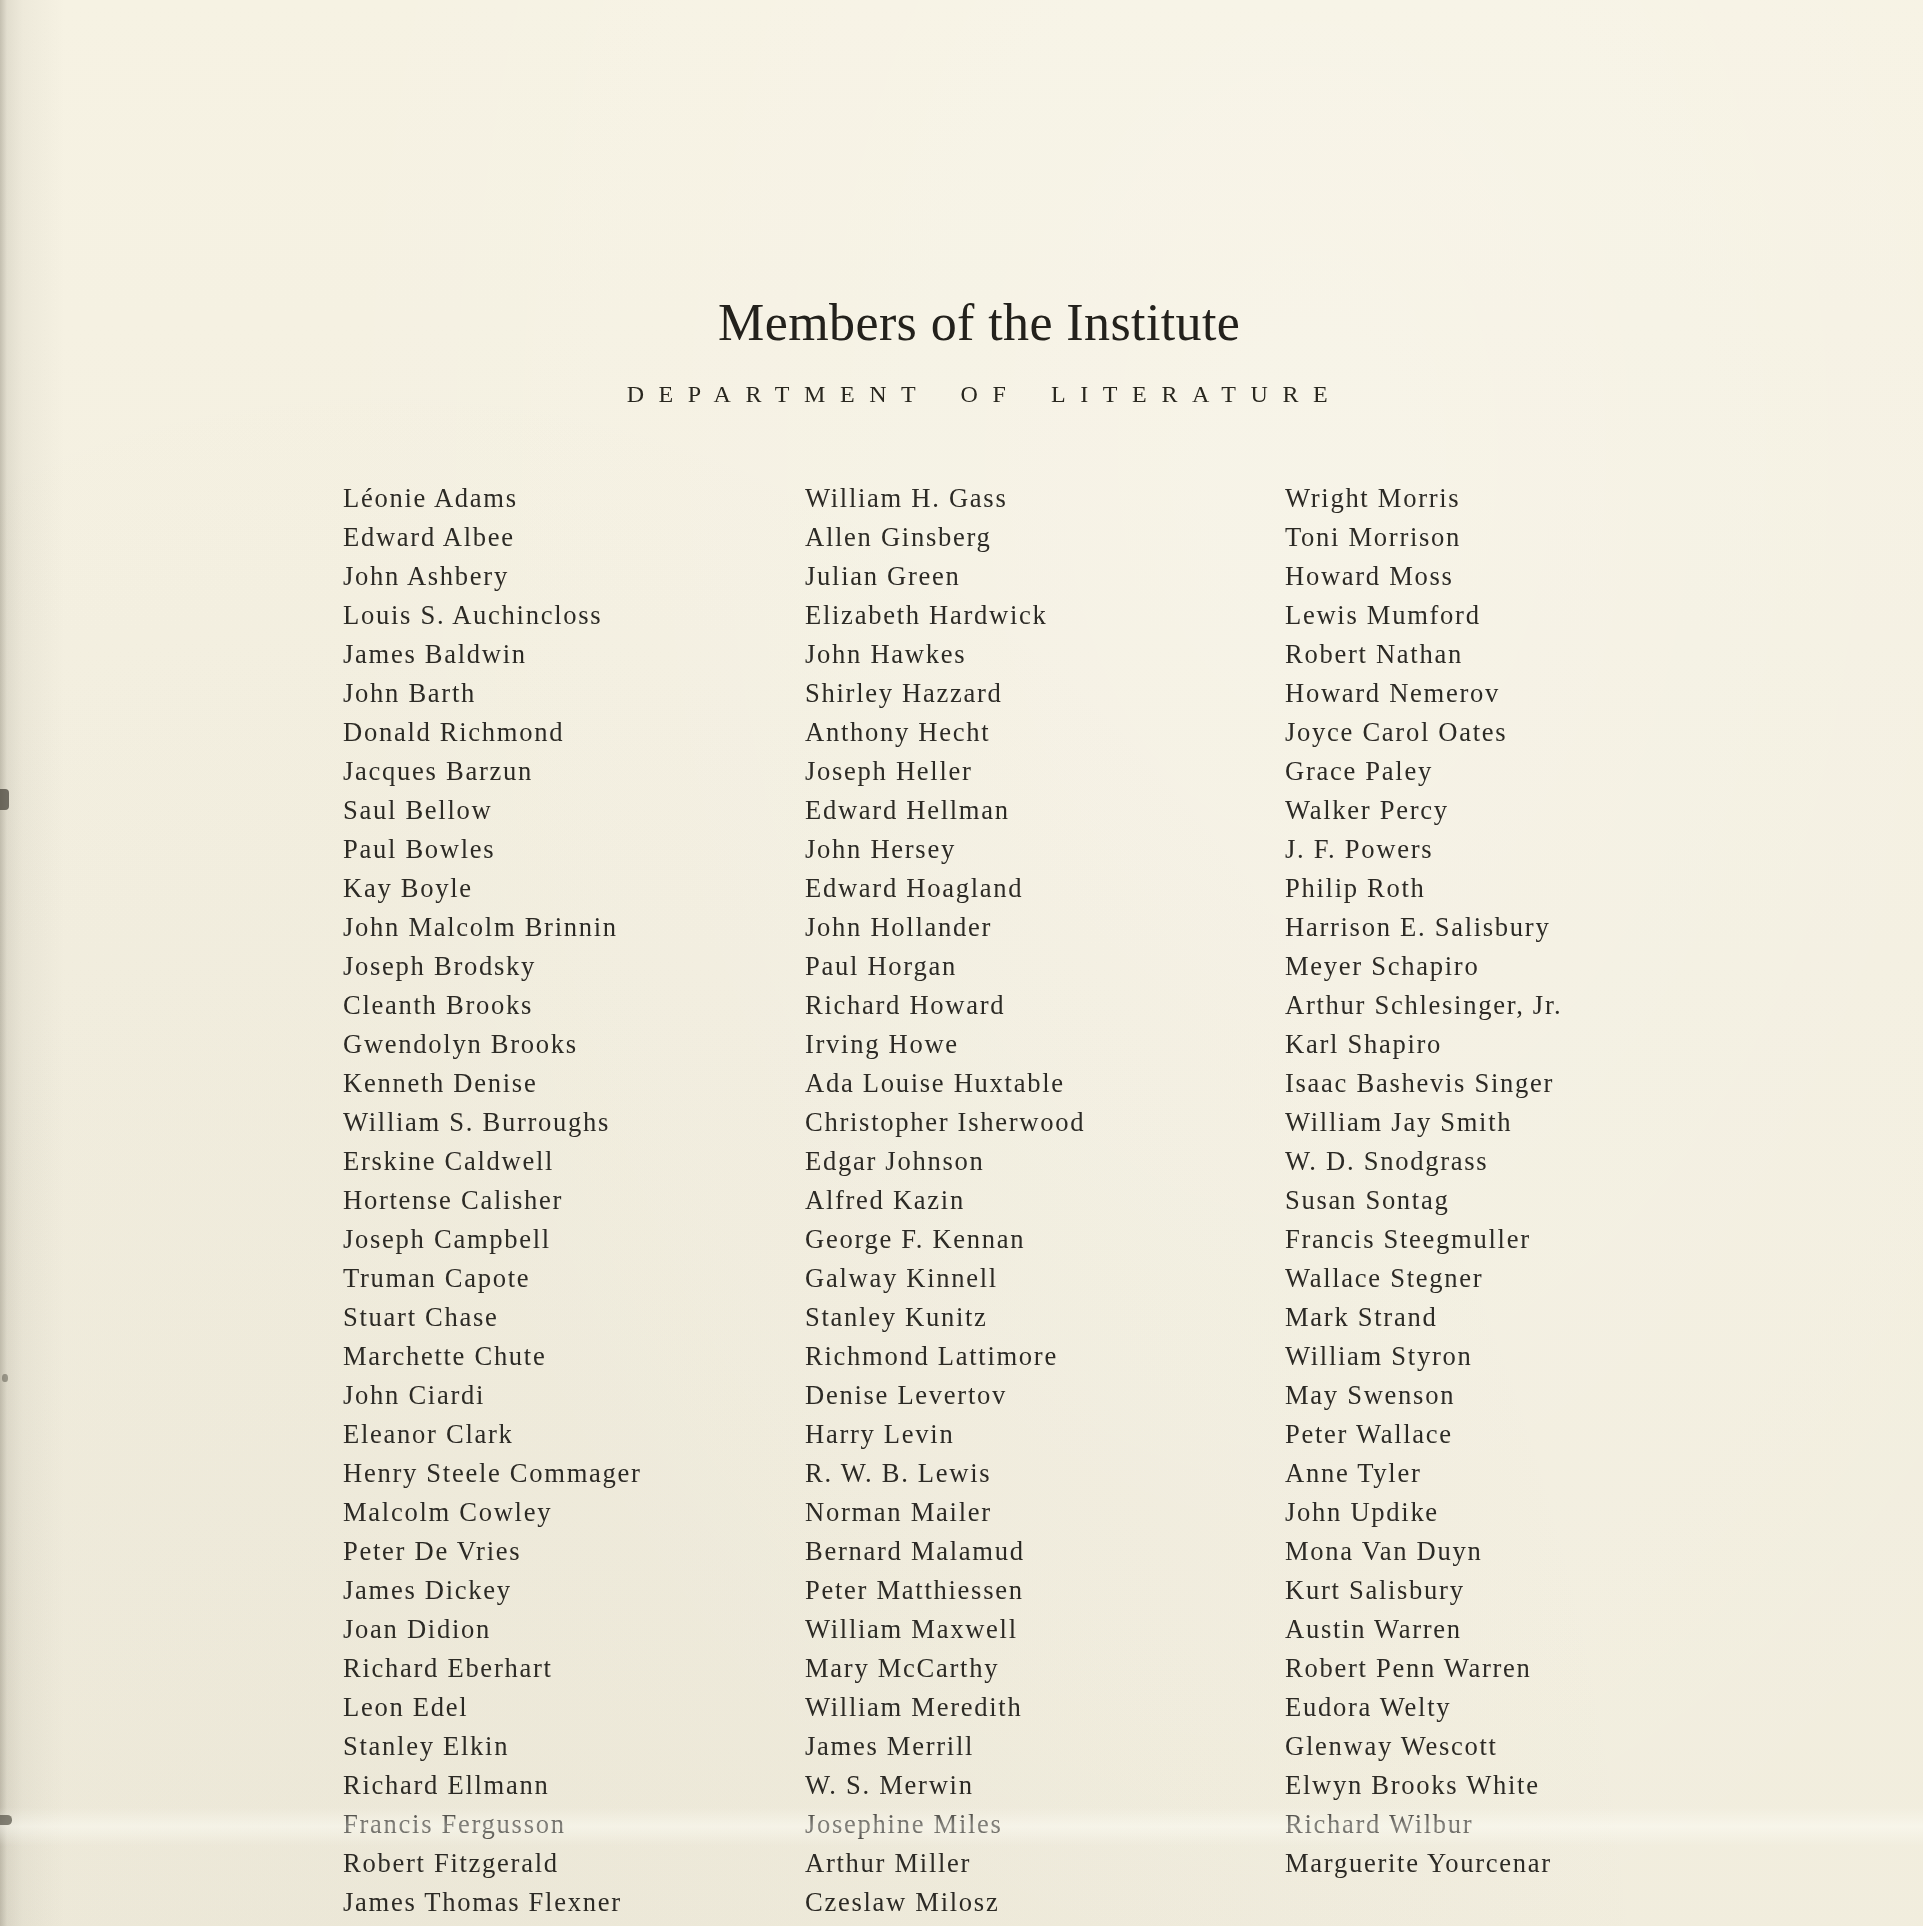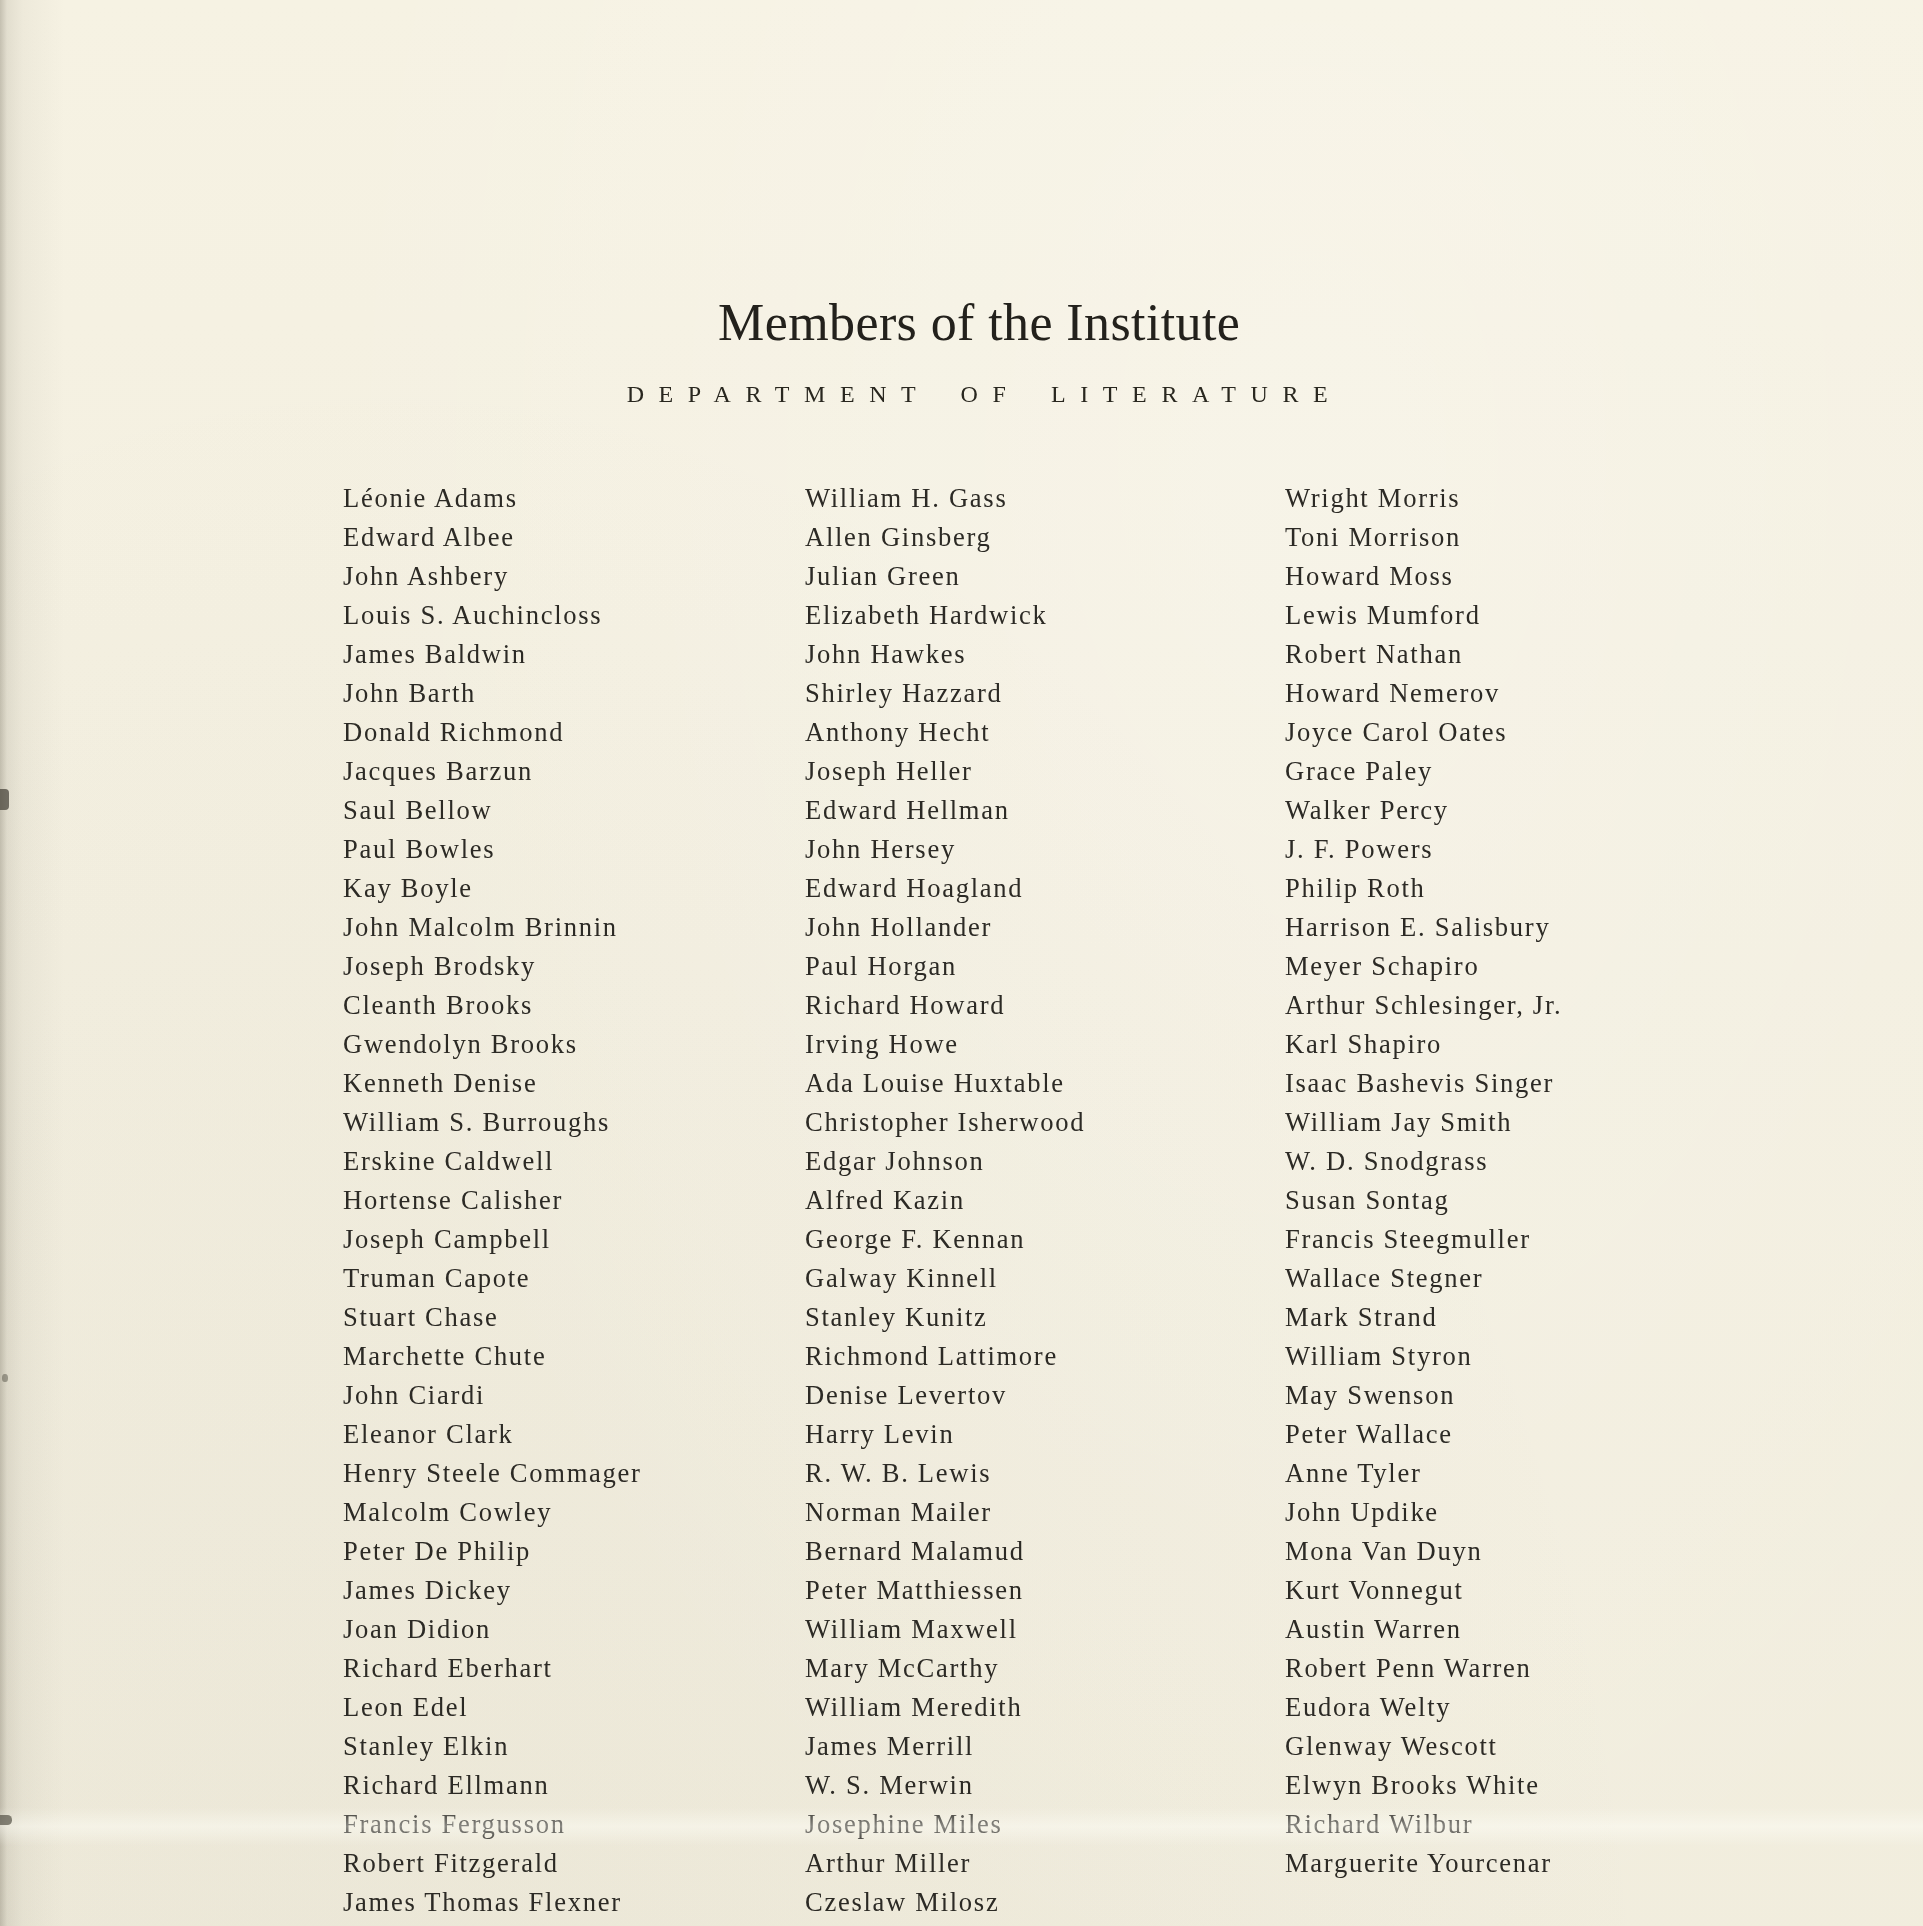--- a/index.html
+++ b/index.html
@@ -93,21 +93,21 @@
       <div class="member">Erskine Caldwell</div>
       <div class="member">Hortense Calisher</div>
       <div class="member">Joseph Campbell</div>
       <div class="member">Truman Capote</div>
       <div class="member">Stuart Chase</div>
       <div class="member">Marchette Chute</div>
       <div class="member">John Ciardi</div>
       <div class="member">Eleanor Clark</div>
       <div class="member">Henry Steele Commager</div>
       <div class="member">Malcolm Cowley</div>
-      <div class="member">Peter De Philip</div>
+      <div class="member">Peter De Vries</div>
       <div class="member">James Dickey</div>
       <div class="member">Joan Didion</div>
       <div class="member">Richard Eberhart</div>
       <div class="member">Leon Edel</div>
       <div class="member">Stanley Elkin</div>
       <div class="member">Richard Ellmann</div>
       <div class="member">Francis Fergusson</div>
       <div class="member">Robert Fitzgerald</div>
       <div class="member">James Thomas Flexner</div>
     </div>
@@ -173,21 +173,21 @@
       <div class="member">Susan Sontag</div>
       <div class="member">Francis Steegmuller</div>
       <div class="member">Wallace Stegner</div>
       <div class="member">Mark Strand</div>
       <div class="member">William Styron</div>
       <div class="member">May Swenson</div>
       <div class="member">Peter Wallace</div>
       <div class="member">Anne Tyler</div>
       <div class="member">John Updike</div>
       <div class="member">Mona Van Duyn</div>
-      <div class="member">Kurt Vonnegut</div>
+      <div class="member">Kurt Salisbury</div>
       <div class="member">Austin Warren</div>
       <div class="member">Robert Penn Warren</div>
       <div class="member">Eudora Welty</div>
       <div class="member">Glenway Wescott</div>
       <div class="member">Elwyn Brooks White</div>
       <div class="member">Richard Wilbur</div>
       <div class="member">Marguerite Yourcenar</div>
     </div>
 
   <div id="scan-streak"></div>

